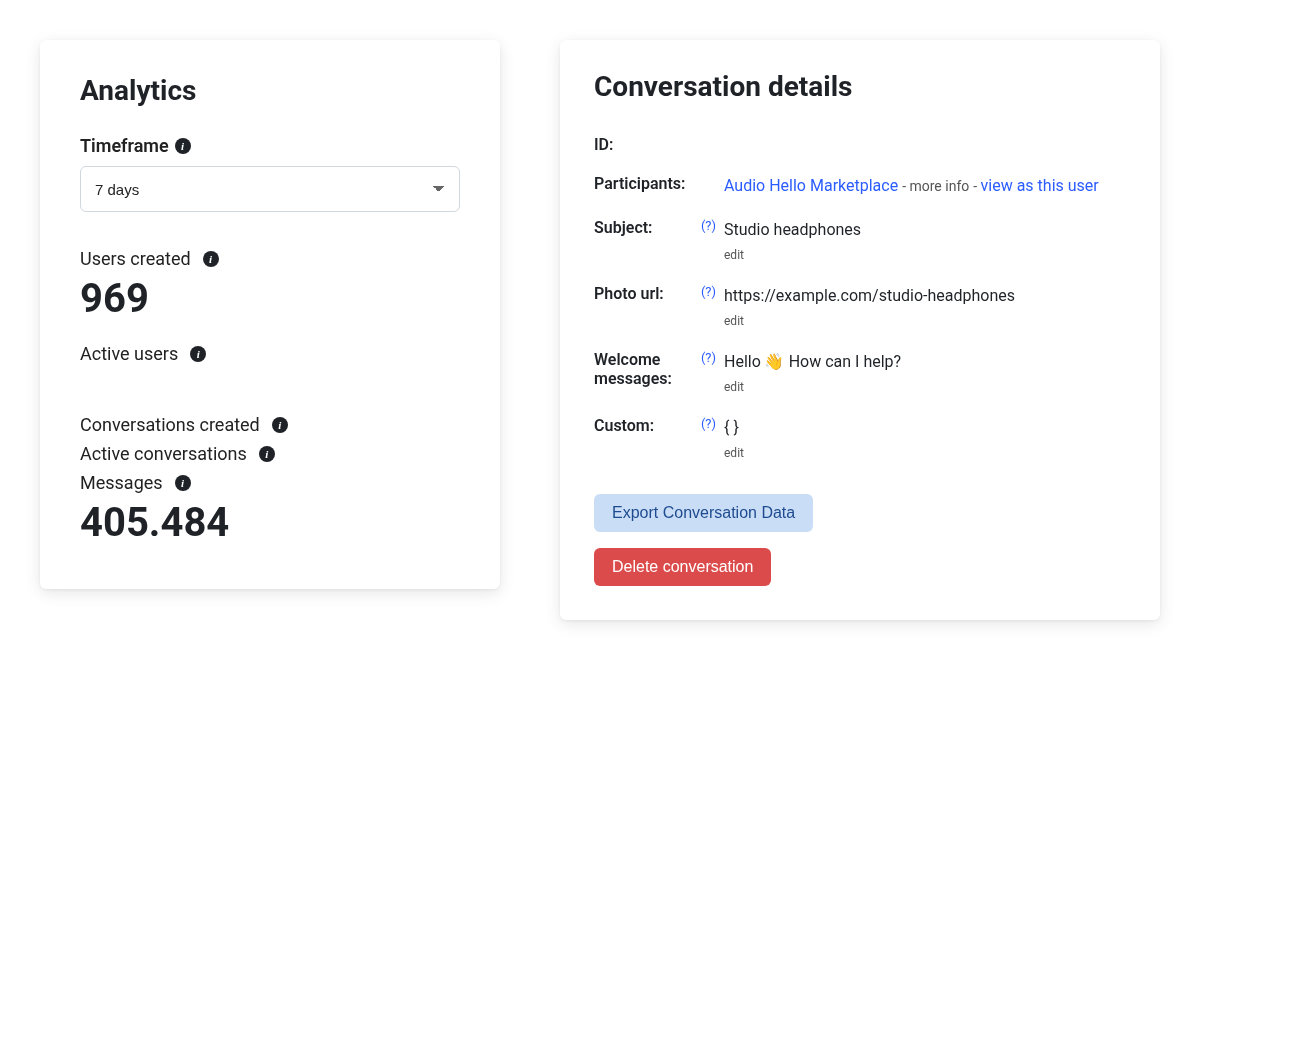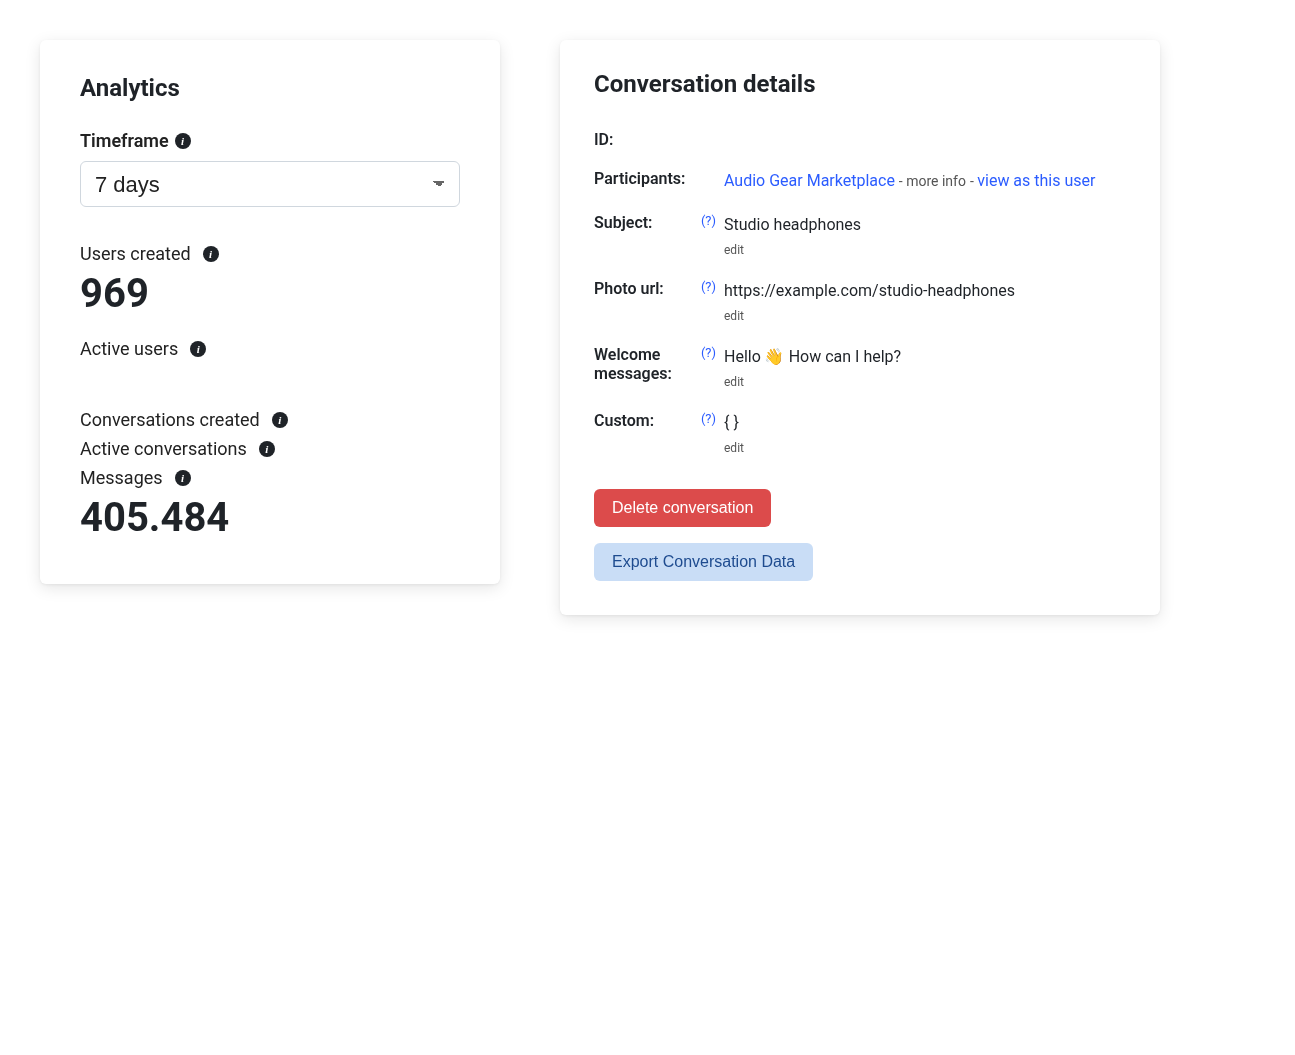--- a/index.html
+++ b/index.html
@@ -24,21 +24,21 @@
     width: 460px;
     padding: 34px 40px 44px 40px;
   }
   .details-card {
     width: 600px;
     padding: 30px 34px 34px 34px;
   }
 
   
   .h1 {
-    font-size: 24px;
+    font-size: 28px;
     font-weight: 700;
     margin: 0 0 28px 0;
     color: #1f2328;
   }
   .details-card .h1 { margin-bottom: 22px; }
 
   
   .section-label {
     font-size: 18px;
     font-weight: 600;
@@ -67,21 +67,21 @@
   }
   .metric-group-gap { height: 42px; }
 
   .select {
     width: 100%;
     height: 46px;
     border: 1px solid #d0d7de;
     border-radius: 6px;
     background: #fff;
     padding: 0 14px;
-    font-size: 22px;
+    font-size: 15px;
     color: #222;
     appearance: none;
     -webkit-appearance: none;
     background-image: linear-gradient(45deg, transparent 50%, #666 50%),
                       linear-gradient(135deg, #666 50%, transparent 50%);
     background-position: calc(100% - 20px) 50%, calc(100% - 14px) 50%;
     background-size: 6px 6px, 6px 6px;
     background-repeat: no-repeat;
     margin-bottom: 36px;
   }
@@ -228,21 +228,21 @@
       <span>ID:</span>
     </div>
   </div>
 
   <div class="detail-row">
     <div class="detail-key">
       <span>Participants:</span>
     </div>
     <div class="detail-val">
       <div class="participant-block">
-        <a class="link">Audio Gear Marketplace</a>
+        <a class="link">Audio Hello Marketplace</a>
         <span class="muted"> - </span>
         <span class="muted">more info</span>
         <span class="muted"> - </span>
         <a class="link">view as this user</a>
       </div>
     </div>
   </div>
 
   <div class="detail-row">
     <div class="detail-key">
@@ -282,17 +282,17 @@
       <span>Custom:</span>
       <span class="qmark">(?)</span>
     </div>
     <div class="detail-val">
       <span>{  }</span>
       <span class="edit">edit</span>
     </div>
   </div>
 
   <div class="btn-row">
+    <button class="btn btn-soft-blue">Export Conversation Data</button>
     <button class="btn btn-danger">Delete conversation</button>
-    <button class="btn btn-soft-blue">Export Conversation Data</button>
   </div>
 
 </div>
 
 </body></html>

